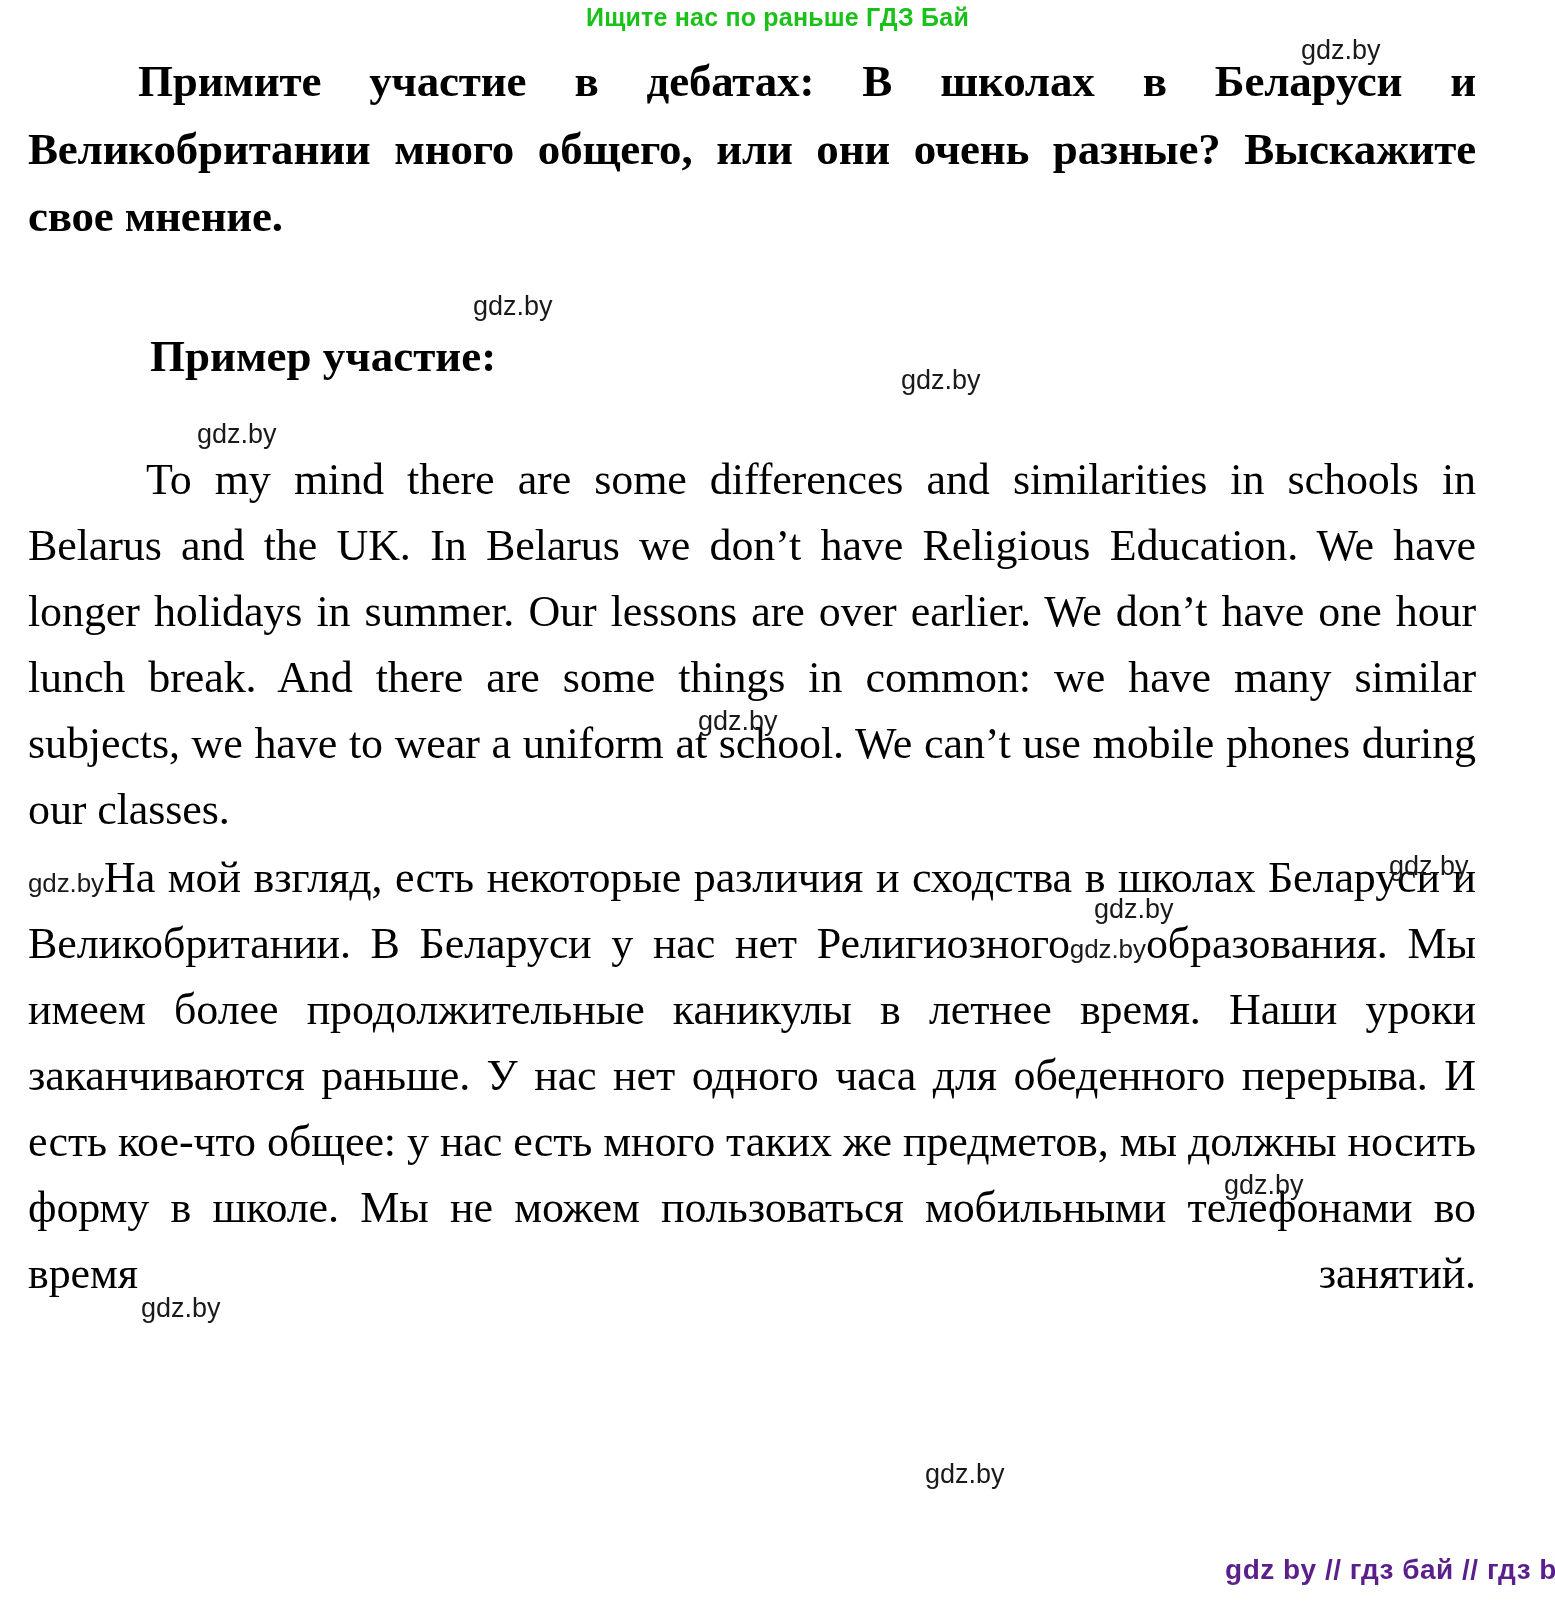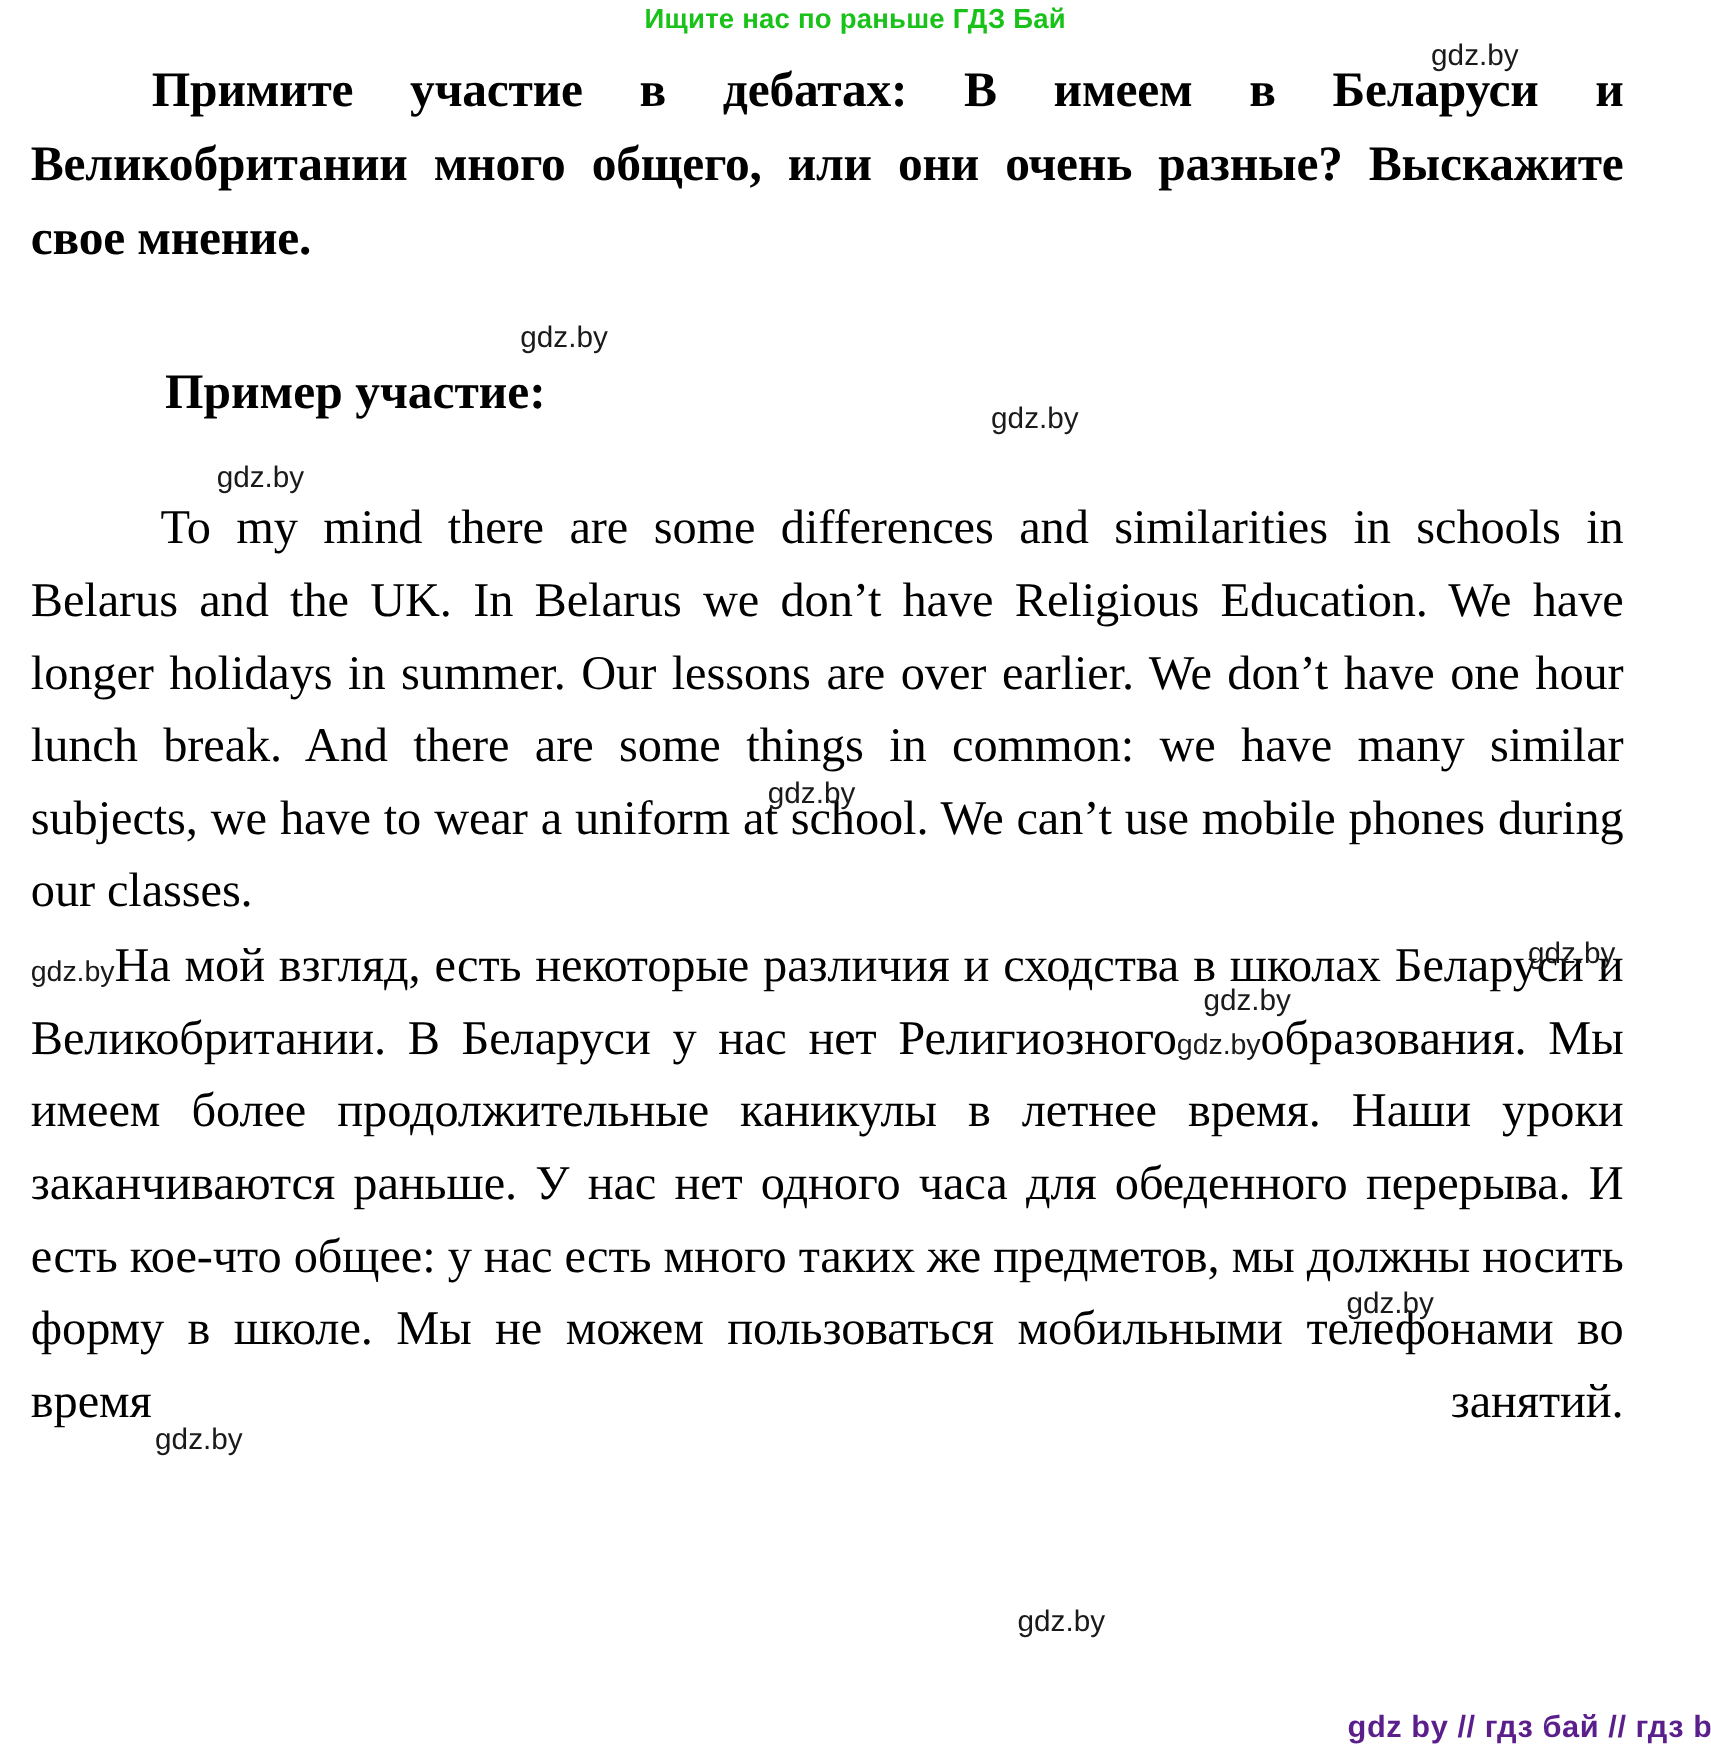--- a/index.html
+++ b/index.html
@@ -121,21 +121,21 @@
 </style>
 </head>
 <body>
 
 <div class="promo-bar">
   <span class="promo-text">Ищите нас по раньше ГДЗ Бай</span>
 </div>
 
 <div class="page">
 
-  <h1 class="exercise-title">Примите участие в дебатах: В имеем в Беларуси и Великобритании много общего, или они очень разные? Выскажите свое мнение.</h1>
+  <h1 class="exercise-title">Примите участие в дебатах: В школах в Беларуси и Великобритании много общего, или они очень разные? Выскажите свое мнение.</h1>
 
   <div class="gap-a"></div>
 
   <h2 class="answer-label">Пример участие:</h2>
 
   <div class="gap-b"></div>
 
   <p class="body-para last-ragged">To my mind there are some differences and similarities in schools in Belarus and the UK. In Belarus we don’t have Religious Education. We have longer holidays in summer. Our lessons are over earlier. We don’t have one hour lunch break. And there are some things in common: we have many similar subjects, we have to wear a uniform at school. We can’t use mobile phones during our classes.</p>
 
   <div class="gap-c"></div>

